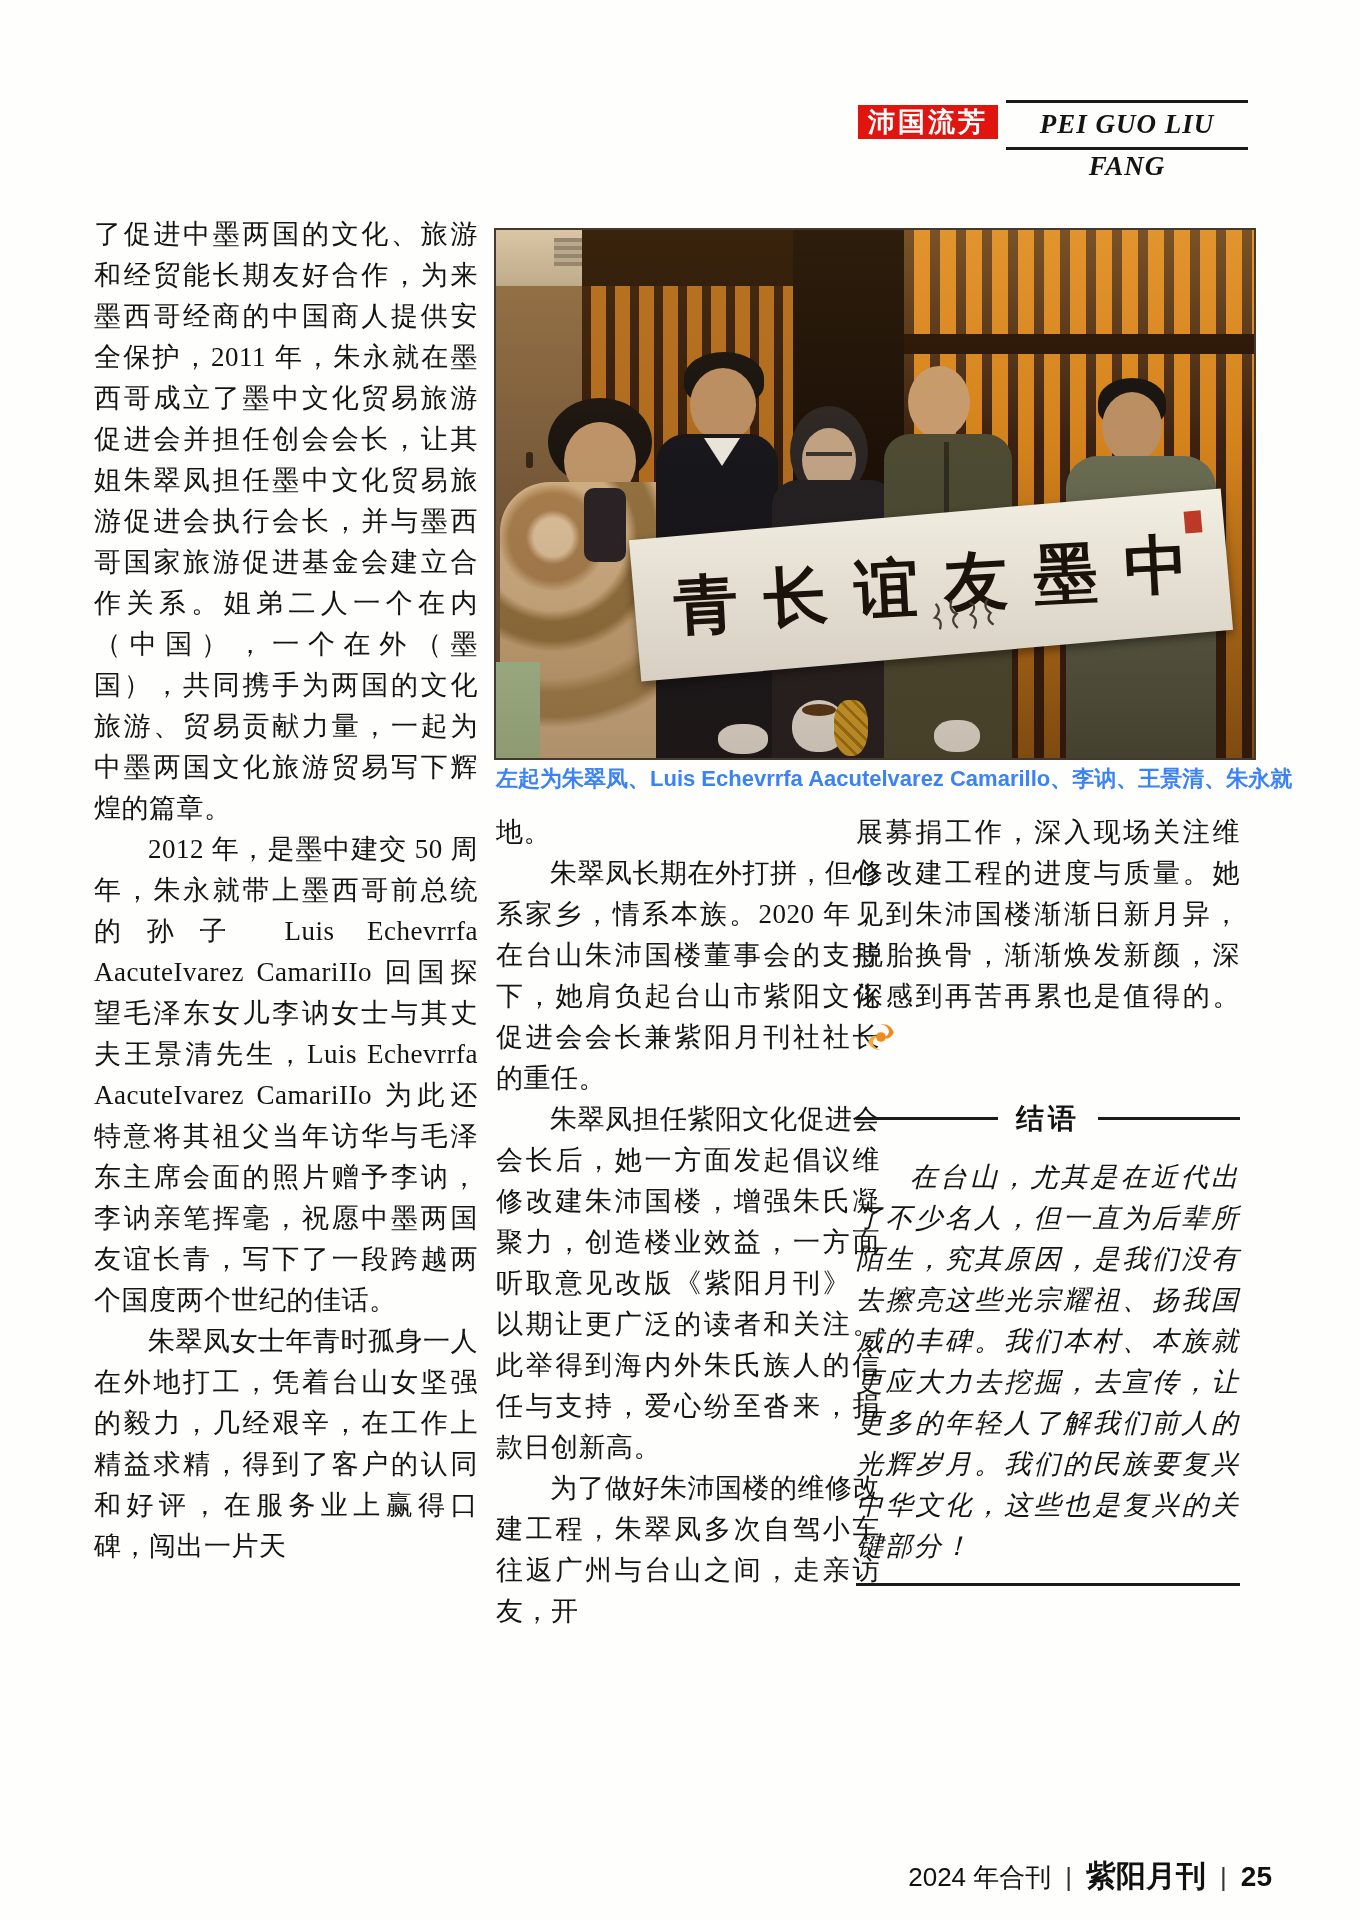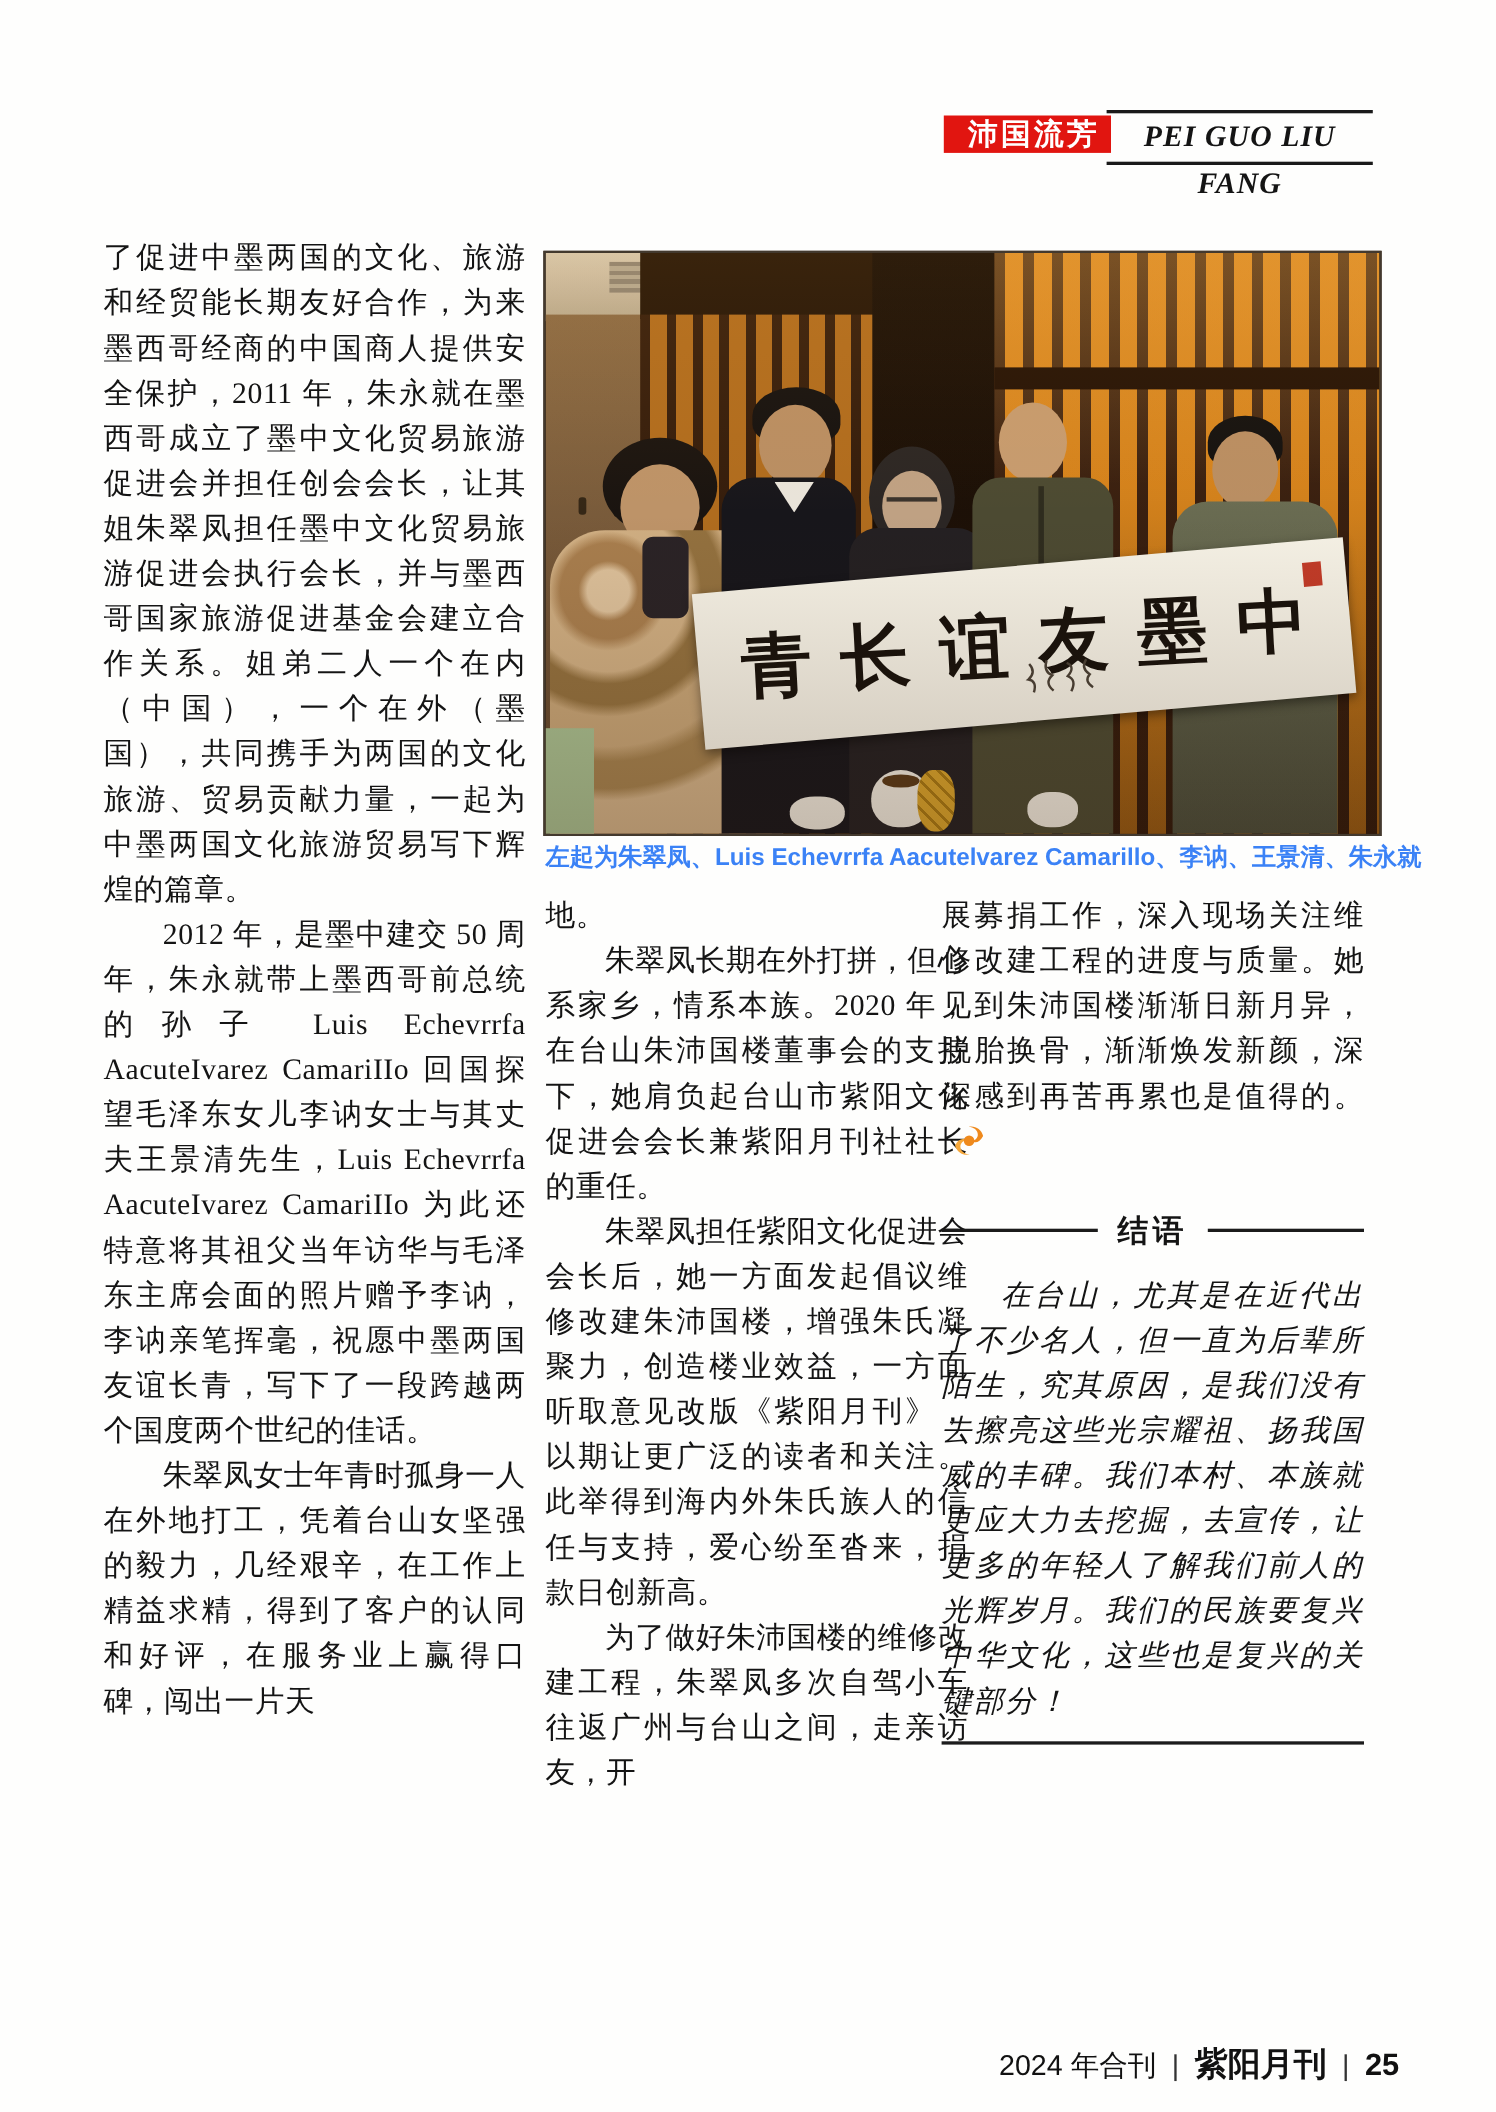--- a/index.html
+++ b/index.html
@@ -2,21 +2,21 @@
 <html><head>
 <meta charset="utf-8">
 <style>
   html,body{margin:0;padding:0;background:#ffffff;}
   .page{position:relative;width:1360px;height:1920px;background:#fefefd;overflow:hidden;
         font-family:"Liberation Serif","DejaVu Serif",serif;color:#141414;}
 
   
   .badge{position:absolute;left:858px;top:105px;width:140px;height:34px;background:#e11510;
          color:#fff;font-family:"Liberation Sans","DejaVu Sans",sans-serif;font-weight:bold;
-         font-size:27px;line-height:34px;text-align:center;letter-spacing:3px;padding-left:12px;}
+         font-size:27px;line-height:34px;text-align:center;letter-spacing:3px;}
   .romanized{position:absolute;left:1006px;top:100px;width:242px;height:44px;
          border-top:3px solid #1a1a1a;border-bottom:3px solid #1a1a1a;
          font-style:italic;font-weight:bold;font-size:27px;line-height:42px;text-align:center;
          letter-spacing:1px;font-family:"Liberation Serif",serif;}
 
   
   .col{position:absolute;width:384px;font-size:27px;line-height:41px;text-align:justify;
        text-justify:inter-character;letter-spacing:0.5px;}
   .col p{margin:0;}
   .col p.ind{text-indent:2em;}

